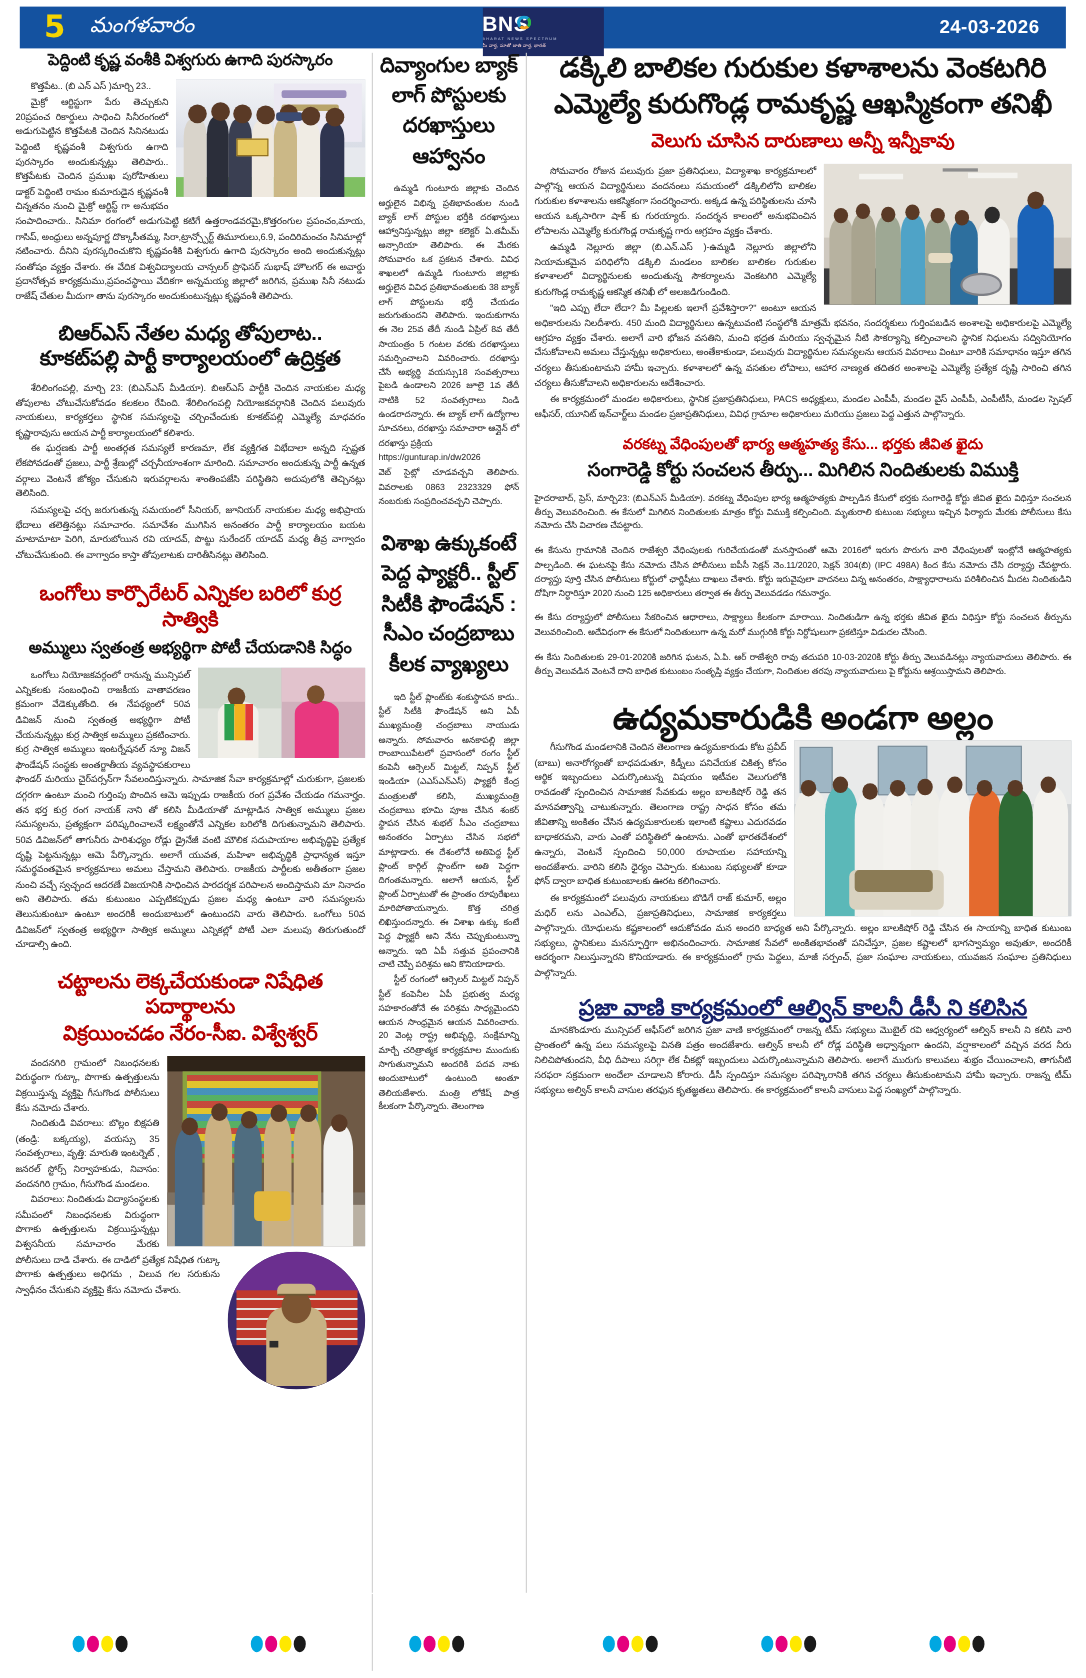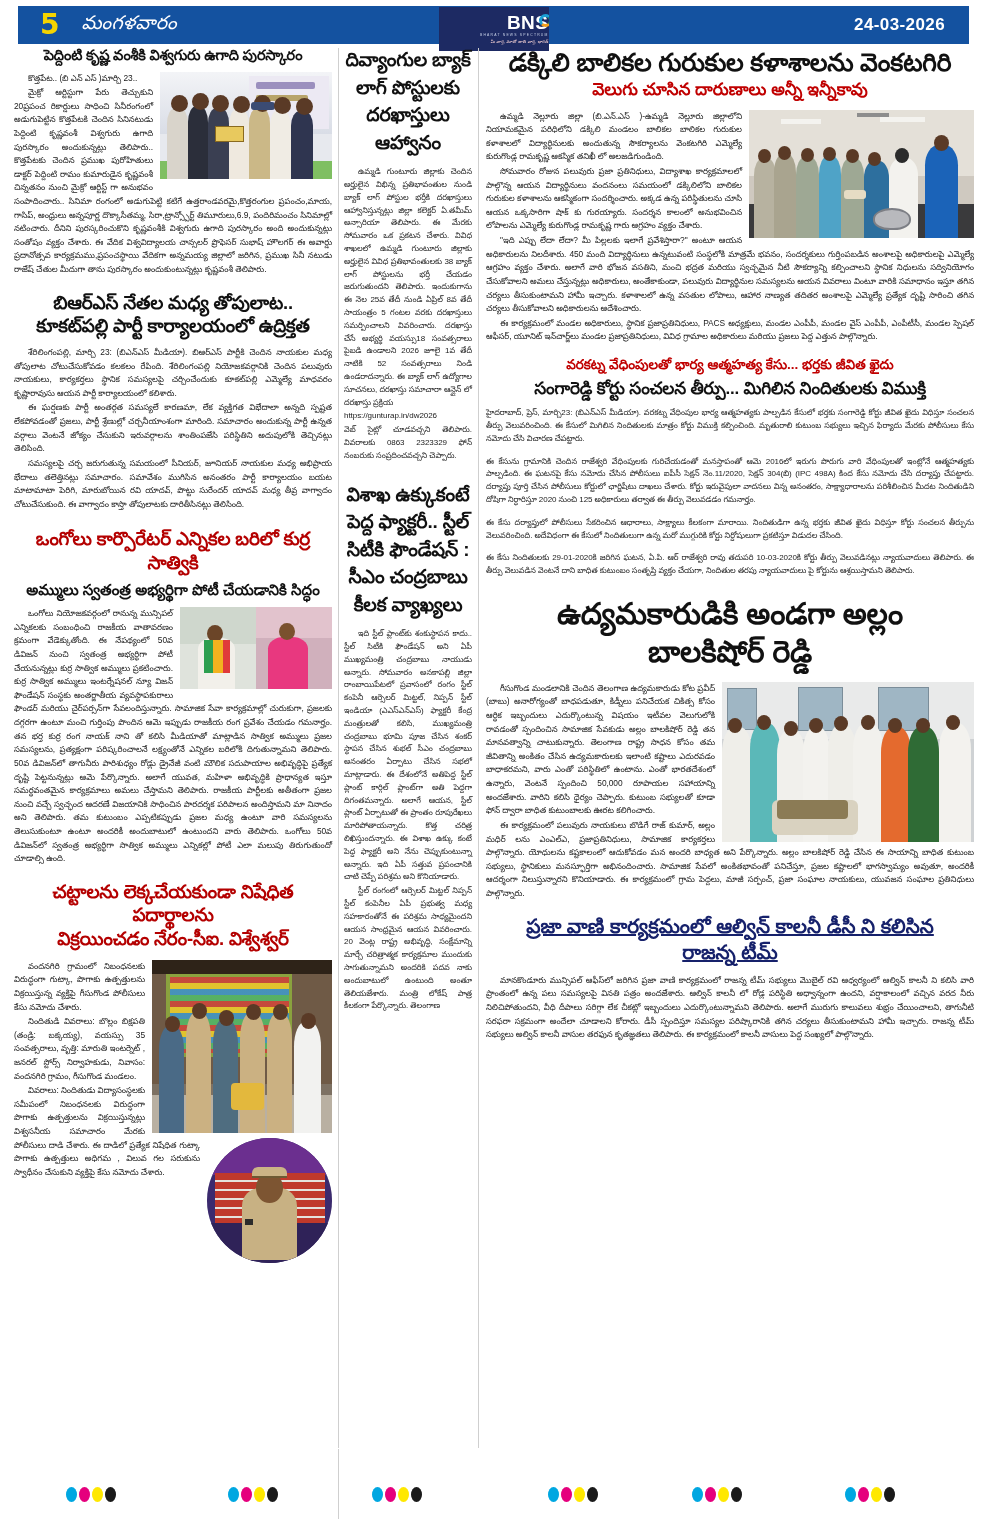--- a/index.html
+++ b/index.html
@@ -43,21 +43,21 @@
     font-style: italic;
   }
   .mh-logo {
     position: absolute;
     left: 50%; top: 1px;
     transform: translateX(-50%);
     width: 110px; height: 44px;
     background: #1d2a63;
     display: flex;
     flex-direction: column;
-    align-items: flex-end;
+    align-items: flex-start;
     justify-content: center;
     overflow: hidden;
   }
   .mh-logo-main {
     color: #ffffff;
     font-size: 19px;
     font-weight: bold;
     letter-spacing: .5px;
     line-height: 1;
     position: relative;
@@ -352,20 +352,21 @@
           <p>స్టీల్ రంగంలో ఆర్సెలర్ మిట్టల్ నిప్పన్ స్టీల్ కంపెనీల ఏపీ ప్రభుత్వ మధ్య సహకారంతోనే ఈ పరిశ్రమ సాధ్యమైందని ఆయన సాంధ్రమైన ఆయన వివరించారు. 20 వెంట్ల రాష్ట్ర అభివృద్ధి, సంక్షేమాన్ని మార్చే చరిత్రాత్మక కార్యక్రమాల ముందుకు సాగుతున్నామని అందరికి పదవ నాకు అందుబాటులో ఉంటుంది అంతూ తెలియజేశారు. మంత్రి లోకేష్ పాత్ర కీలకంగా పేర్కొన్నారు. తెలంగాణ</p>
         </div>
       </div>
 
     </div>
 
     <div class="col col-3">
 
       <div>
         <div class="hl hl-big">డక్కిలి బాలికల గురుకుల కళాశాలను వెంకటగిరి</div>
+        <div class="hl hl-big" style="margin-bottom:7px;">ఎమ్మెల్యే కురుగొండ్ల రామకృష్ణ ఆఖస్మికంగా తనిఖీ</div>
         <div class="sub-red" style="margin-bottom:9px;">వెలుగు చూసిన దారుణాలు  అన్నీ ఇన్నీకావు</div>
 
         <div class="photo figure-right" style="width:225px;height:128px;">
           <div style="position:absolute;inset:0;background:#cfc9c0;"></div>
           <div style="position:absolute;left:0;top:0;width:100%;height:52%;background:#e4e0d8;"></div>
           <div style="position:absolute;left:0;bottom:0;width:100%;height:26%;background:#3a3a3c;"></div>
           <div style="position:absolute;left:14%;top:7%;width:18%;height:4%;background:#f4f3ef;"></div>
           <div style="position:absolute;left:58%;top:6%;width:20%;height:4%;background:#f4f3ef;"></div>
           <div style="position:absolute;left:48%;top:3%;width:14%;height:2.5%;background:#8d8d8d;"></div>
           <div class="crowd">
@@ -384,22 +385,22 @@
             <div class="pr" style="left:62%;width:13%;height:62%;background:#f3f2ee;"></div>
             <div class="hd" style="left:65%;bottom:58%;width:14px;height:15px;background:#2b2b2b;"></div>
             <div class="pr" style="left:78%;width:15%;height:72%;background:#1b63b8;"></div>
             <div class="hd" style="left:82%;bottom:68%;width:15px;height:16px;"></div>
             <div style="position:absolute;left:55%;bottom:6%;width:17%;height:17%;background:#b8b9bd;border-radius:50% 50% 45% 45%;border:2px solid #7d7f85;"></div>
             <div style="position:absolute;left:42%;bottom:30%;width:10%;height:7%;background:#e6dcc4;border-radius:3px;"></div>
           </div>
         </div>
 
         <div class="body">
+          <p>సోమవారం రోజున పలువురు ప్రజా ప్రతినిధులు, విద్యాశాఖ కార్యక్రమాలలో పాల్గొన్న ఆయన విద్యార్థినులు వందనంలు సమయంలో డక్కిలిలోని బాలికల గురుకుల కళాశాలను ఆకస్మికంగా సందర్శించారు. అక్కడ ఉన్న పరిస్థితులను చూసి ఆయన ఒక్కసారిగా షాక్ కు గురయ్యారు. సందర్శన కాలంలో అనుభవించిన లోపాలను ఎమ్మెల్యే కురుగొండ్ల రామకృష్ణ గారు ఆగ్రహం వ్యక్తం చేశారు.</p>
           <p>ఉమ్మడి నెల్లూరు జిల్లా (బి.ఎన్.ఎస్ )-ఉమ్మడి నెల్లూరు జిల్లాలోని నియామకమైన పరిధిలోని డక్కిలి మండలం బాలికల బాలికల గురుకుల కళాశాలలో విద్యార్థినులకు అందుతున్న సౌకర్యాలను వెంకటగిరి ఎమ్మెల్యే కురుగొండ్ల రామకృష్ణ ఆకస్మిక తనిఖీ లో అలజడిగుండింది.</p>
-          <p>సోమవారం రోజున పలువురు ప్రజా ప్రతినిధులు, విద్యాశాఖ కార్యక్రమాలలో పాల్గొన్న ఆయన విద్యార్థినులు వందనంలు సమయంలో డక్కిలిలోని బాలికల గురుకుల కళాశాలను ఆకస్మికంగా సందర్శించారు. అక్కడ ఉన్న పరిస్థితులను చూసి ఆయన ఒక్కసారిగా షాక్ కు గురయ్యారు. సందర్శన కాలంలో అనుభవించిన లోపాలను ఎమ్మెల్యే కురుగొండ్ల రామకృష్ణ గారు ఆగ్రహం వ్యక్తం చేశారు.</p>
           <p>"ఇది ఎప్పు లేదా లేదా? మీ పిల్లలకు ఇలాగే ప్రవేశిస్తారా?" అంటూ ఆయన అధికారులను నిలదీశారు. 450 మంది విద్యార్థినులు ఉన్నటువంటి సంస్థలోకి మాత్రమే భవనం, సందర్శకులు గుర్తింపబడిన అంశాలపై అధికారులపై ఎమ్మెల్యే ఆగ్రహం వ్యక్తం చేశారు. అలాగే వారి భోజన వసతిని, మంచి భద్రత మరియు స్వచ్ఛమైన నీటి సౌకర్యాన్ని కల్పించాలని స్థానిక నిధులను సద్వినియోగం చేసుకోవాలని అమలు చేస్తున్నట్లు అధికారులు, అంతేకాకుండా, పలువురు విద్యార్థినుల సమస్యలను ఆయన వివరాలు వింటూ వారికి సమాధానం ఇస్తూ తగిన చర్యలు తీసుకుంటామని హామీ ఇచ్చారు. కళాశాలలో ఉన్న వసతుల లోపాలు, ఆహార నాణ్యత తదితర అంశాలపై ఎమ్మెల్యే ప్రత్యేక దృష్టి సారించి తగిన చర్యలు తీసుకోవాలని అధికారులను ఆదేశించారు.</p>
           <p>ఈ కార్యక్రమంలో మండల అధికారులు, స్థానిక ప్రజాప్రతినిధులు, PACS అధ్యక్షులు, మండల ఎంపీపీ, మండల వైస్ ఎంపీపీ, ఎంపీటీసీ, మండల స్పెషల్ ఆఫీసర్, యూనిట్ ఇన్‌చార్జ్‌లు మండల ప్రజాప్రతినిధులు, వివిధ గ్రామాల అధికారులు మరియు ప్రజలు పెద్ద ఎత్తున పాల్గొన్నారు.</p>
         </div>
       </div>
 
       <div style="margin-top:12px;">
         <div class="sub-red-sm" style="margin-bottom:4px;">వరకట్న వేధింపులతో భార్య ఆత్మహత్య కేసు... భర్తకు జీవిత ఖైదు</div>
         <div class="hl hl-2" style="font-size:17px;margin-bottom:8px;">సంగారెడ్డి కోర్టు సంచలన తీర్పు... మిగిలిన నిందితులకు విముక్తి</div>
         <div style="display:flex;gap:9px;flex-direction:column;">
           <div class="body body-sm" style="flex:1;">
@@ -412,21 +413,20 @@
             <p class="noind">ఈ కేసు దర్యాప్తులో పోలీసులు సేకరించిన ఆధారాలు, సాక్ష్యాలు కీలకంగా మారాయి. నిందితుడిగా ఉన్న భర్తకు జీవిత ఖైదు విధిస్తూ కోర్టు సంచలన తీర్పును వెలువరించింది. అదేవిధంగా ఈ కేసులో నిందితులుగా ఉన్న మరో ముగ్గురికి కోర్టు నిర్దోషులుగా ప్రకటిస్తూ విడుదల చేసింది.</p>
           </div>
           <div class="body body-sm" style="flex:1;">
             <p class="noind">ఈ కేసు నిందితులకు 29-01-2020కి జరిగిన ఘటన, ఏ.పి. ఆర్ రాజేశ్వరి రావు తదుపరి 10-03-2020కి కోర్టు తీర్పు వెలువడినట్లు న్యాయవాదులు తెలిపారు. ఈ తీర్పు వెలువడిన వెంటనే దాని బాధిత కుటుంబం సంతృప్తి వ్యక్తం చేయగా, నిందితుల తరపు న్యాయవాదులు పై కోర్టును ఆశ్రయిస్తామని తెలిపారు.</p>
           </div>
         </div>
       </div>
 
       <div style="margin-top:16px;">
         <div class="hl hl-xl">ఉద్యమకారుడికి అండగా అల్లం</div>
-        <div class="hl hl-xl" style="margin-bottom:10px;">బాలకిషోర్ రెడ్డి</div>
 
         <div class="photo figure-right" style="width:252px;height:160px;">
           <div style="position:absolute;inset:0;background:#cfd2d4;"></div>
           <div style="position:absolute;left:0;top:0;width:100%;height:36%;background:#e9eaea;"></div>
           <div style="position:absolute;left:2%;top:4%;width:12%;height:26%;background:#9fb6c4;border:1px solid #7b8d99;"></div>
           <div style="position:absolute;left:30%;top:3%;width:18%;height:28%;background:#9fb6c4;border:1px solid #7b8d99;"></div>
           <div style="position:absolute;left:62%;top:3%;width:20%;height:28%;background:#9fb6c4;border:1px solid #7b8d99;"></div>
           <div class="crowd">
             <div class="pr" style="left:0%;width:12%;height:72%;background:#efeee9;"></div>
             <div class="hd" style="left:2.5%;bottom:68%;width:14px;height:15px;"></div>
@@ -452,21 +452,20 @@
         </div>
 
         <div class="body">
           <p>గీసుగొండ మండలానికి చెందిన తెలంగాణ ఉద్యమకారుడు కోట ప్రవీద్ (బాబు) అనారోగ్యంతో బాధపడుతూ, కిడ్నీలు పనిచేయక చికిత్స కోసం ఆర్థిక ఇబ్బందులు ఎదుర్కొంటున్న విషయం ఇటీవల వెలుగులోకి రావడంతో స్పందించిన సామాజిక సేవకుడు అల్లం బాలకిషోర్ రెడ్డి తన మానవత్వాన్ని చాటుకున్నారు. తెలంగాణ రాష్ట్ర సాధన కోసం తమ జీవితాన్ని అంకితం చేసిన ఉద్యమకారులకు ఇలాంటి కష్టాలు ఎదురవడం బాధాకరమని, వారు ఎంతో పరిస్థితిలో ఉంటాను. ఎంతో భారతదేశంలో ఉన్నారు, వెంటనే స్పందించి 50,000 రూపాయల సహాయాన్ని అందజేశారు. వారిని కలిసి ధైర్యం చెప్పారు. కుటుంబ సభ్యులతో కూడా ఫోన్ ద్వారా బాధిత కుటుంబాలకు ఊరట కలిగించారు.</p>
           <p>ఈ కార్యక్రమంలో పలువురు నాయకులు బొడిగే రాజ్ కుమార్, అల్లం మధిర్ లను ఎంఎల్ఎ, ప్రజాప్రతినిధులు, సామాజిక కార్యకర్తలు పాల్గొన్నారు. యోధులను కష్టకాలంలో ఆదుకోవడం మన అందరి బాధ్యత అని పేర్కొన్నారు. అల్లం బాలకిషోర్ రెడ్డి చేసిన ఈ సాయాన్ని బాధిత కుటుంబ సభ్యులు, స్థానికులు మనస్ఫూర్తిగా అభినందించారు. సామాజిక సేవలో అంకితభావంతో పనిచేస్తూ, ప్రజల కష్టాలలో భాగస్వామ్యం అవుతూ, అందరికీ ఆదర్శంగా నిలుస్తున్నారని కొనియాడారు. ఈ కార్యక్రమంలో గ్రామ పెద్దలు, మాజీ సర్పంచ్, ప్రజా సంఘాల నాయకులు, యువజన సంఘాల ప్రతినిధులు పాల్గొన్నారు.</p>
         </div>
       </div>
 
       <div style="margin-top:12px;">
         <div class="sub-navy">ప్రజా వాణి కార్యక్రమంలో ఆల్విన్ కాలనీ డీసీ ని కలిసిన</div>
-        <div class="sub-navy" style="margin-bottom:8px;">రాజన్న టీమ్</div>
         <div class="body">
           <p>మానకొండూరు మున్సిపల్ ఆఫీస్‌లో జరిగిన ప్రజా వాణి కార్యక్రమంలో రాజన్న టీమ్ సభ్యులు మొబైల్ రవి ఆధ్వర్యంలో ఆల్విన్ కాలనీ ని కలిసి వారి ప్రాంతంలో ఉన్న పలు సమస్యలపై వినతి పత్రం అందజేశారు. ఆల్విన్ కాలనీ లో రోడ్ల పరిస్థితి అధ్వాన్నంగా ఉందని, వర్షాకాలంలో వచ్చిన వరద నీరు నిలిచిపోతుందని, వీధి దీపాలు సరిగ్గా లేక చీకట్లో ఇబ్బందులు ఎదుర్కొంటున్నామని తెలిపారు. అలాగే మురుగు కాలువలు శుభ్రం చేయించాలని, తాగునీటి సరఫరా సక్రమంగా అందేలా చూడాలని కోరారు. డీసీ స్పందిస్తూ సమస్యల పరిష్కారానికి తగిన చర్యలు తీసుకుంటామని హామీ ఇచ్చారు. రాజన్న టీమ్ సభ్యులు అల్విన్ కాలనీ వాసుల తరఫున కృతజ్ఞతలు తెలిపారు. ఈ కార్యక్రమంలో కాలనీ వాసులు పెద్ద సంఖ్యలో పాల్గొన్నారు.</p>
         </div>
       </div>
 
     </div>
   </div>
 
   <div class="botdiv"></div>
 

